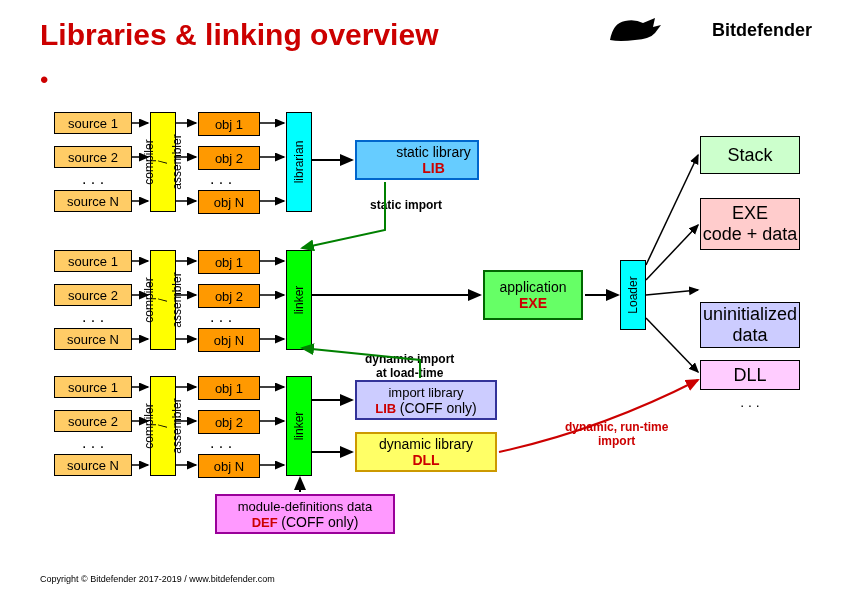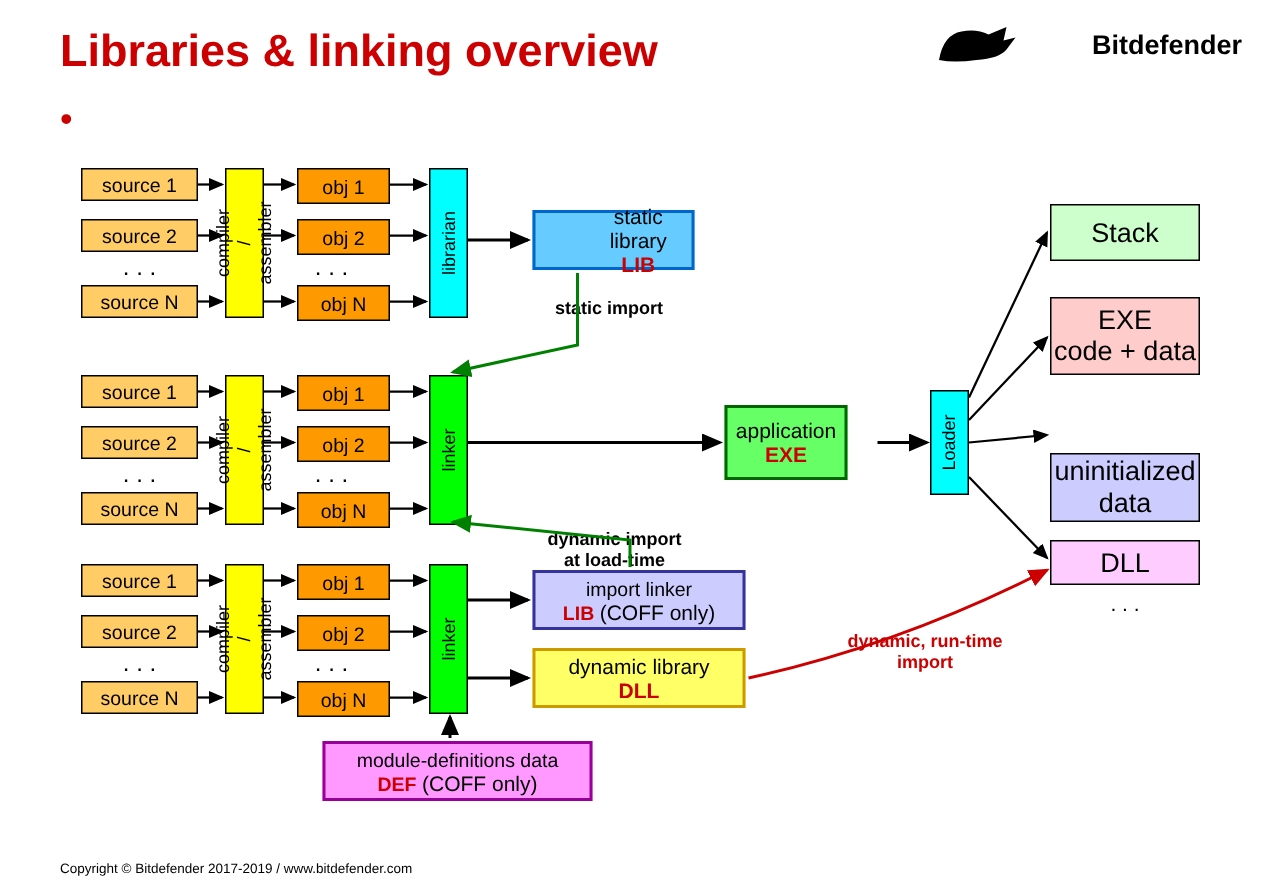--- a/index.html
+++ b/index.html
@@ -1,20 +1,20 @@
 <!DOCTYPE html>
 <html><head>
 <meta charset="utf-8">
 <style>
   * { box-sizing: border-box; margin: 0; padding: 0; }
   body { font-family: Arial, Helvetica, sans-serif; width: 842px; height: 596px; background: #fff; position: relative; overflow: hidden; }
   
   
   .title { position: absolute; left: 40px; top: 18px; font-size: 30px; font-weight: 700; color: #c00; }
-  .logo  { position: absolute; right: 14px; top: 15px; display: flex; align-items: center; gap: 43px; }
+  .logo  { position: absolute; right: 30px; top: 15px; display: flex; align-items: center; gap: 43px; }
   .logo svg { width: 60px; height: 30px; }
   .logo-text { font-size: 18px; font-weight: 700; color: #000; margin-left: 4px; }
   
   
   .bullet-row { position: absolute; left: 40px; top: 68px; display: flex; align-items: center; font-size: 20px; }
   .bullet-dot { color: #c00; font-size: 24px; margin-right: 14px; line-height: 1; }
   
   
   .box { position: absolute; border: 1.5px solid #000; font-size: 13px; display: flex; align-items: center; justify-content: center; }
   .src { background: #fc6; width: 78px; height: 22px; }
@@ -24,22 +24,22 @@
   
   .vlabel { position: absolute; border: 1.5px solid #000; display: flex; align-items: center; justify-content: center; font-size: 12px; text-align: center; white-space: pre-line; }
   .vlabel span { transform: rotate(-90deg); display: block; }
   .comp { background: #ff0; width: 26px; }
   .libn { background: #0ff; width: 26px; }
   .link { background: #0f0; width: 26px; }
   .load { background: #0ff; width: 26px; height: 70px; }
   
   
   .rbox { position: absolute; border: 2.5px solid; font-size: 14px; text-align: center; display: flex; flex-direction: column; align-items: center; justify-content: center; }
-  .lib-box   { background: #6cf; border-color: #06c; width: 108px; height: 40px; padding-left: 33px; }
-  .exe-box   { background: #6f6; border-color: #060; width: 82px; height: 50px; }
+  .lib-box   { background: #6cf; border-color: #06c; width: 124px; height: 40px; padding-left: 33px; }
+  .exe-box   { background: #6f6; border-color: #060; width: 100px; height: 50px; }
   .implib-box{ background: #ccf; border-color: #339; width: 142px; height: 40px; font-size: 13px; }
   .dll-box   { background: #ff6; border-color: #c90; width: 142px; height: 40px; align-items: center; }
   .def-box   { background: #f9f; border-color: #909; width: 180px; height: 40px; font-size: 13px; }
   
   
   .mem { position: absolute; width: 100px; border: 1.5px solid #000; font-size: 18px; text-align: center; display: flex; align-items: center; justify-content: center; }
   .mem-stack { background: #cfc; height: 38px; }
   .mem-code  { background: #fcc; height: 52px; }
   .mem-data  { background: #ccf; height: 46px; margin-top: 36px; }
   .mem-dll   { background: #fcf; height: 30px; }
@@ -120,21 +120,21 @@
   <div>static library</div>
   <div style="color:#c00; font-weight:700">LIB</div>
 </div>
 
 <div class="rbox exe-box" style="left:483px; top:270px">
   <div>application</div>
   <div style="color:#c00; font-weight:700">EXE</div>
 </div>
 
 <div class="rbox implib-box" style="left:355px; top:380px">
-  <div>import linker</div>
+  <div>import library</div>
   <div><b style="color:#c00">LIB</b> <span class="small">(COFF only)</span></div>
 </div>
 
 <div class="rbox dll-box" style="left:355px; top:432px">
   <div>dynamic library</div>
   <div style="color:#c00; font-weight:700">DLL</div>
 </div>
 
 <div class="rbox def-box" style="left:215px; top:494px">
   <div>module-definitions data</div>

